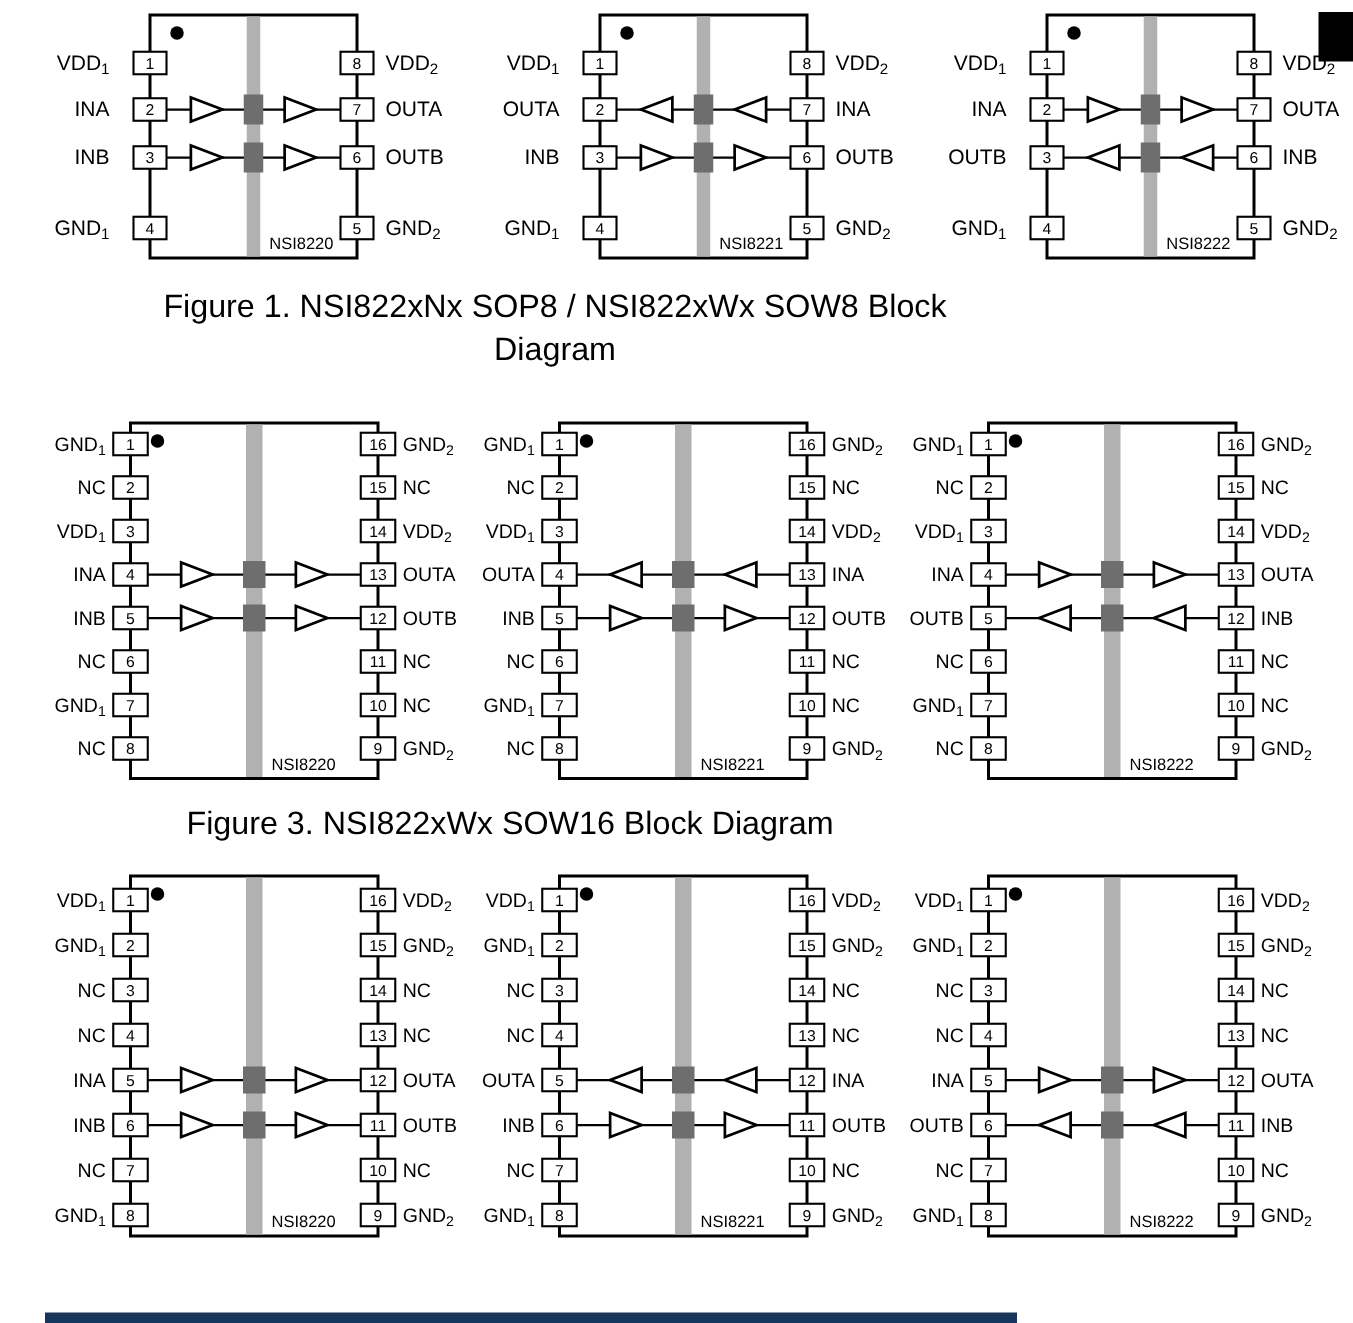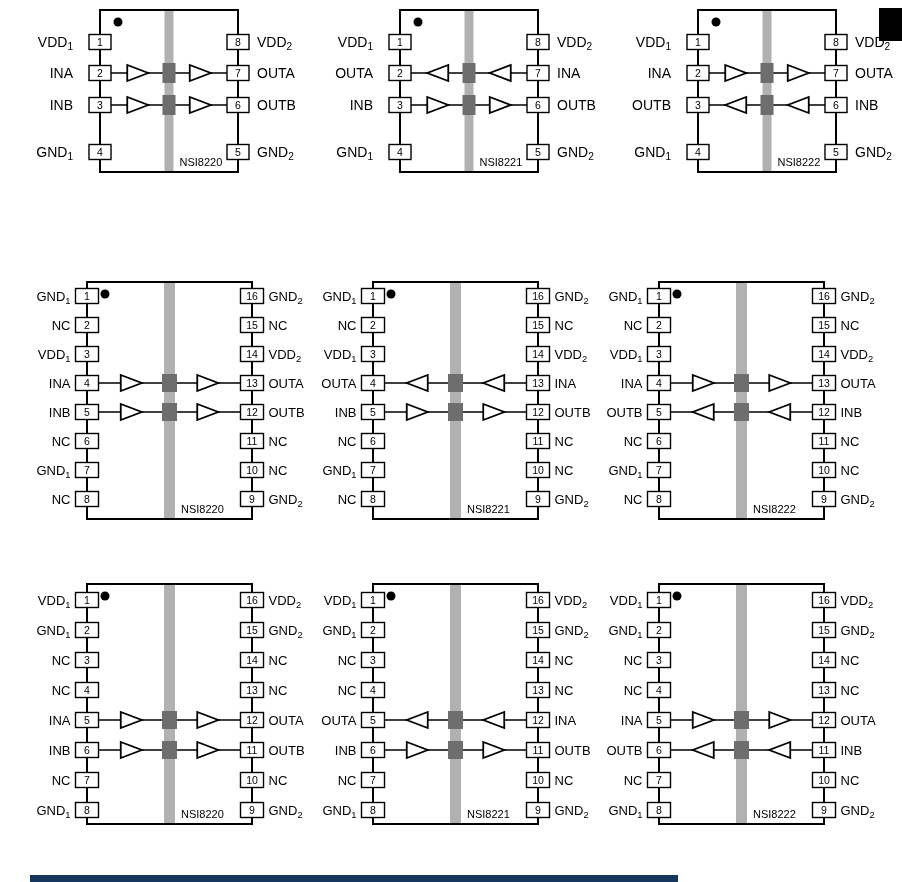--- a/index.html
+++ b/index.html
@@ -534,20 +534,25 @@
         <text x="238.5" y="206.5" text-anchor="start" font-size="13"><tspan>NC</tspan></text>
         <rect x="210.5" y="224.5" width="23" height="15" fill="#ffffff" stroke="#000000" stroke-width="1.4"></rect>
         <text x="222" y="235.7" text-anchor="middle" font-size="10.5">9</text>
         <text x="238.5" y="236.5" text-anchor="start" font-size="13"><tspan>GND</tspan><tspan dy="3" font-size="9.4">2</tspan></text>
         <circle cx="75" cy="18" r="4.5" fill="#000000"></circle>
         <text x="151" y="240" font-size="11">NSI8222</text>
       </svg>
     </div>
 
   <div class="caption" style="left:70px;top:190px;width:600px;">
+    <div>Figure 1. NSI822xNx SOP8 / NSI822xWx SOW8 Block</div>
+    <div>Diagram</div>
   </div>
 
+  <div class="caption" style="left:40px;top:535px;width:600px;">
+    <div>Figure 3. NSI822xWx SOW16 Block Diagram</div>
+  </div>
 
 
   <div class="corner-block" style="left: 879px; top: 8px; width: 23px; height: 33px; background: rgb(0, 0, 0);"></div>
   <div class="bottom-bar" style="left: 30px; top: 875px; width: 648px; height: 7px; background: rgb(23, 54, 93);"></div>
 
 </div>
 
 </body></html>

